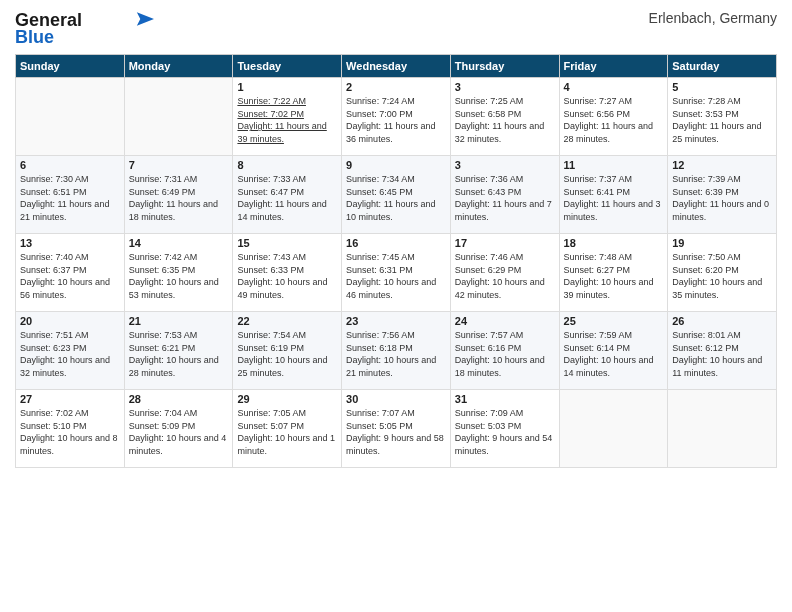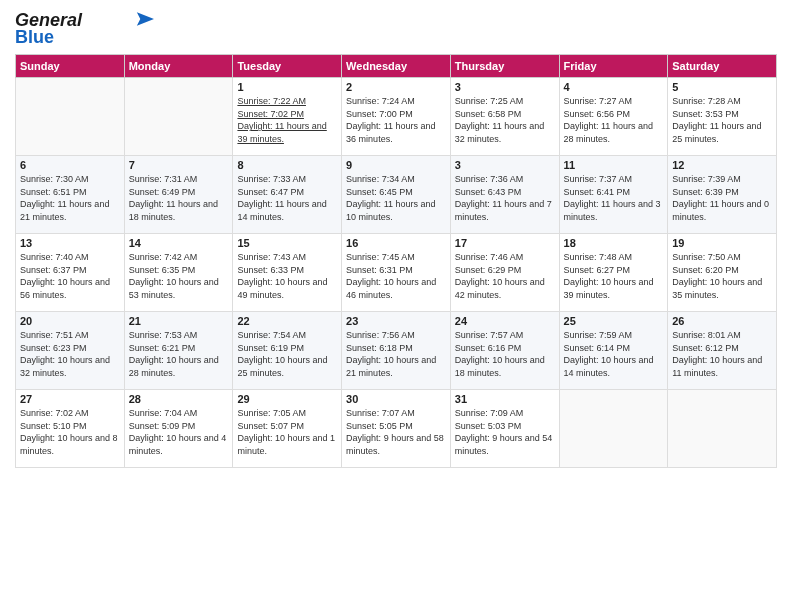--- a/index.html
+++ b/index.html
@@ -43,21 +43,21 @@
     .location {
       font-size: 14px;
       color: #444;
     }
     table {
       width: 100%;
       border-collapse: collapse;
       table-layout: fixed;
     }
     th {
-      background-color: #be185d;
+      background-color: #0c4a6e;
       color: white;
       font-size: 11px;
       font-weight: bold;
       padding: 5px 4px;
       text-align: left;
       border: 1px solid #ccc;
       margin-top: 32px;
     }
     td {
       vertical-align: top;
@@ -85,29 +85,30 @@
     .empty-cell {
       background: #f9f9f9;
     }
   </style>
 </head>
 <body>
 
 <div class="container">
   <div class="header-row">
     <div class="logo">
-      <div style="display:flex; align-items:center; gap:0px;font-style:italic;">
+      <div style="display:flex; align-items:center; gap:0px;">
         <span style="font-size:18px; font-weight:bold; color:#1a1a1a;">General</span>
         <svg class="logo-arrow" viewBox="0 0 28 16" width="28" height="16">
           <polygon points="8,0 28,8 8,16 12,8" fill="#1565C0"></polygon>
         </svg>
       </div>
       <span style="font-size:18px; font-weight:bold; color:#1565C0; margin-top:-4px; display:block;">Blue</span>
     </div>
     <div class="title-block">
+      <div class="location">Erlenbach, Germany</div>
     </div>
   </div>
 
   <table>
     <thead>
       <tr id="header-row">
           <th>Sunday</th>
           <th>Monday</th>
           <th>Tuesday</th>
           <th>Wednesday</th>

